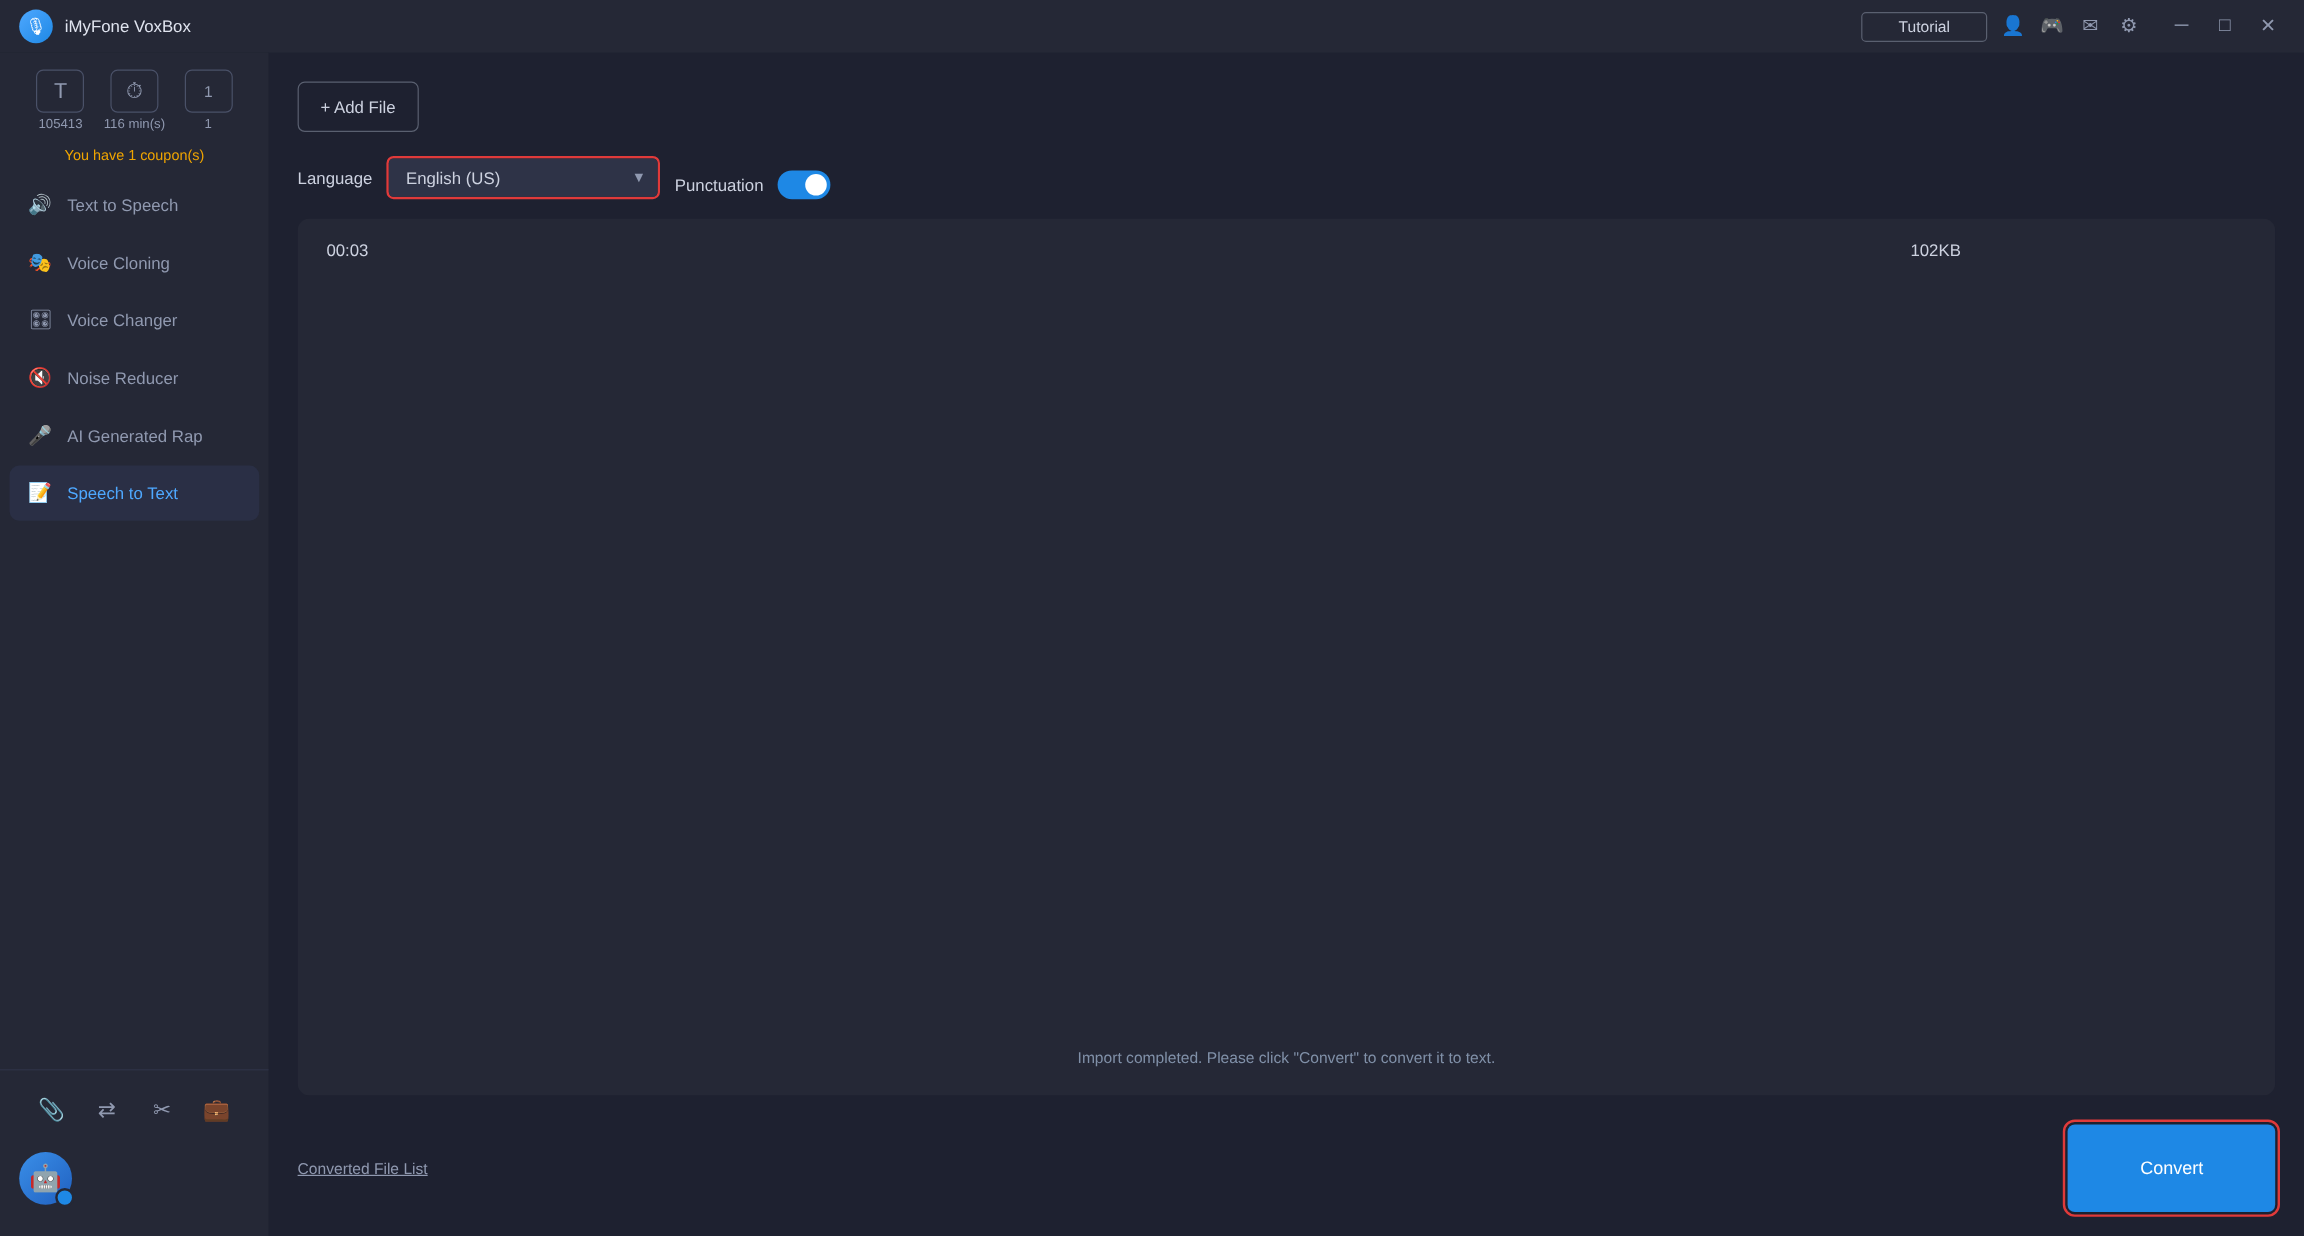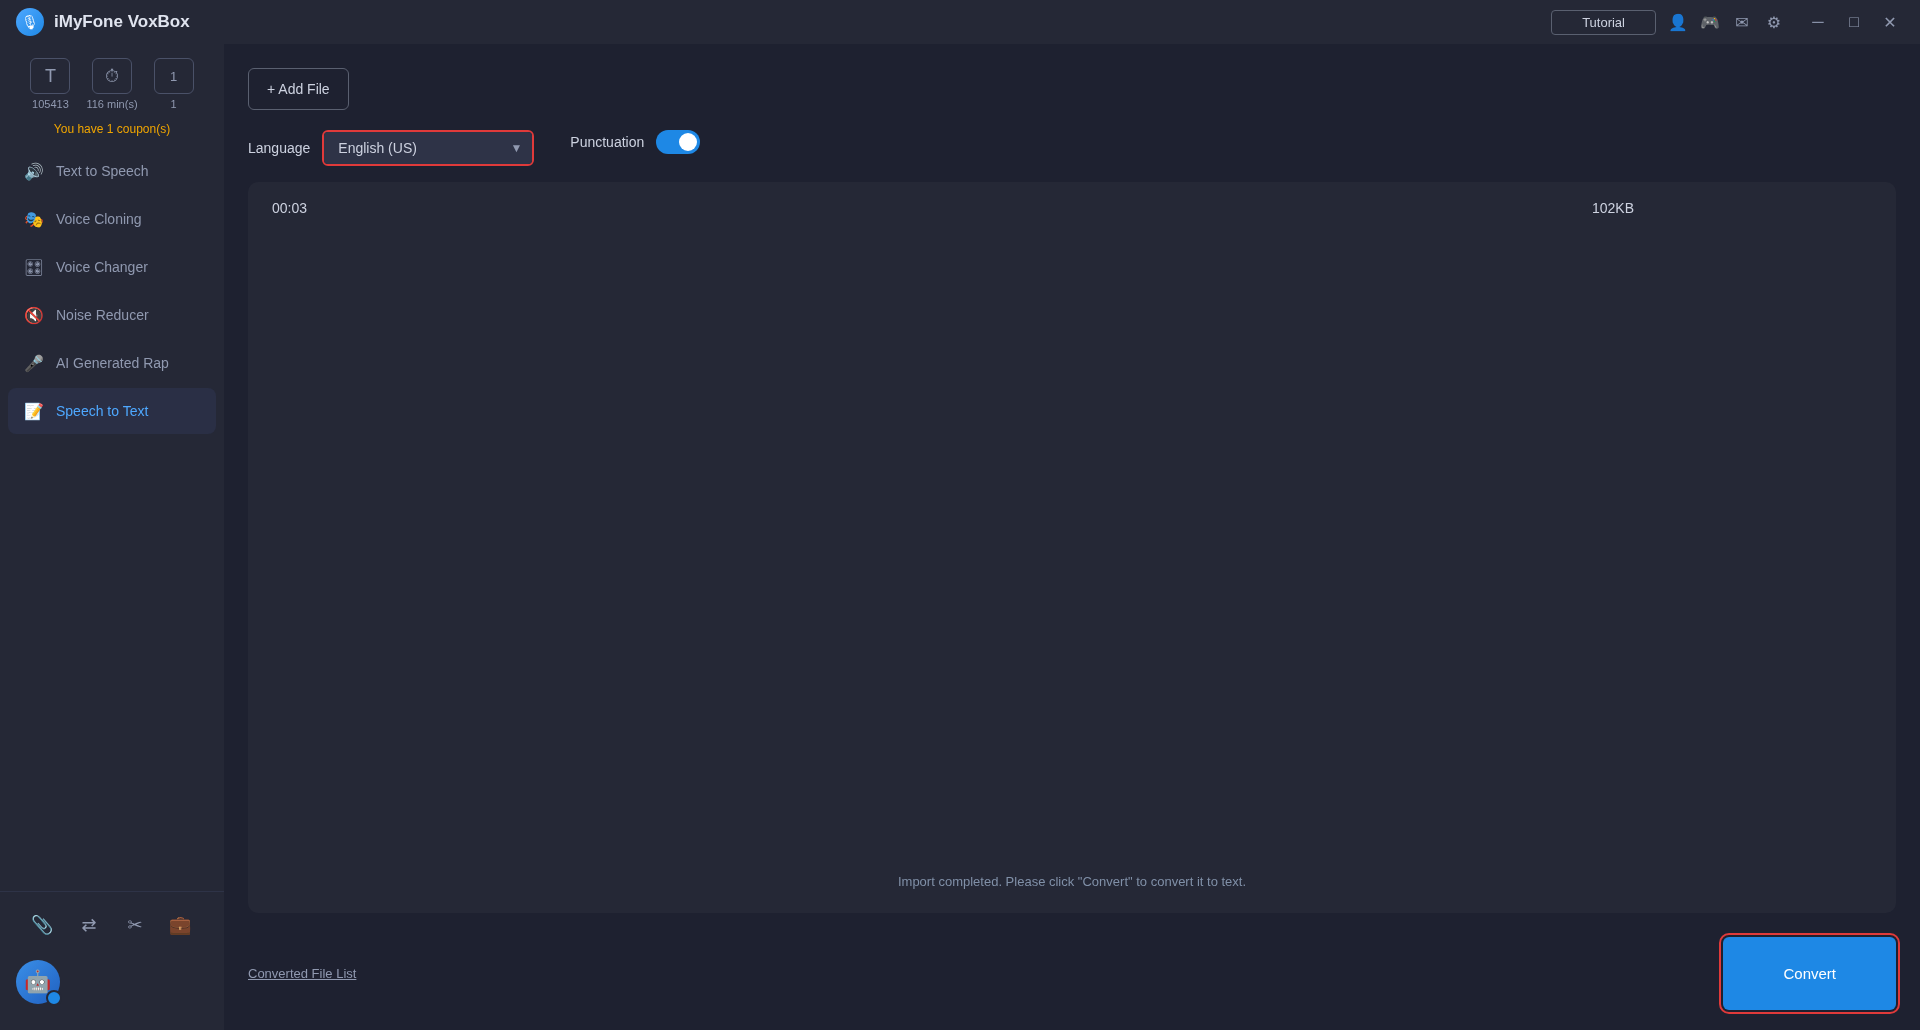--- a/index.html
+++ b/index.html
@@ -34,23 +34,23 @@
       height: 28px;
       background: linear-gradient(135deg, #4ea8ff, #1e88e5);
       border-radius: 50%;
       display: flex;
       align-items: center;
       justify-content: center;
       font-size: 14px;
       color: white;
     }
     .app-title {
-      font-size: 17px;
+      font-size: 14px;
       color: #e0e4ef;
-      font-weight: 700;
+      font-weight: 400;
     }
     .titlebar-right {
       display: flex;
       align-items: center;
       gap: 12px;
     }
     .tutorial-btn {
       background: transparent;
       border: 1px solid #5a6070;
       color: #cdd2e0;
@@ -246,22 +246,22 @@
       color: #cdd2e0;
       padding: 12px 18px;
       border-radius: 6px;
       font-size: 14px;
       cursor: pointer;
     }
 
     
     .options-row {
       display: flex;
-      align-items: flex-start;
-      gap: 36px;
+      align-items: flex-end;
+      gap: 12px;
       margin-bottom: 16px;
     }
     .option-group {
       display: flex;
       align-items: center;
       gap: 12px;
     }
     .option-label {
       font-size: 14px;
       color: #cdd2e0;
@@ -273,21 +273,21 @@
     }
     .language-select {
       appearance: none;
       background: #2e3347;
       border: none;
       color: #cdd2e0;
       padding: 8px 36px 8px 14px;
       border-radius: 4px;
       font-size: 14px;
       cursor: pointer;
-      width: 208px;
+      width: 224px;
       outline: none;
     }
     .select-arrow {
       position: absolute;
       right: 10px;
       top: 50%;
       transform: translateY(-50%);
       color: #9099b0;
       pointer-events: none;
       font-size: 12px;

